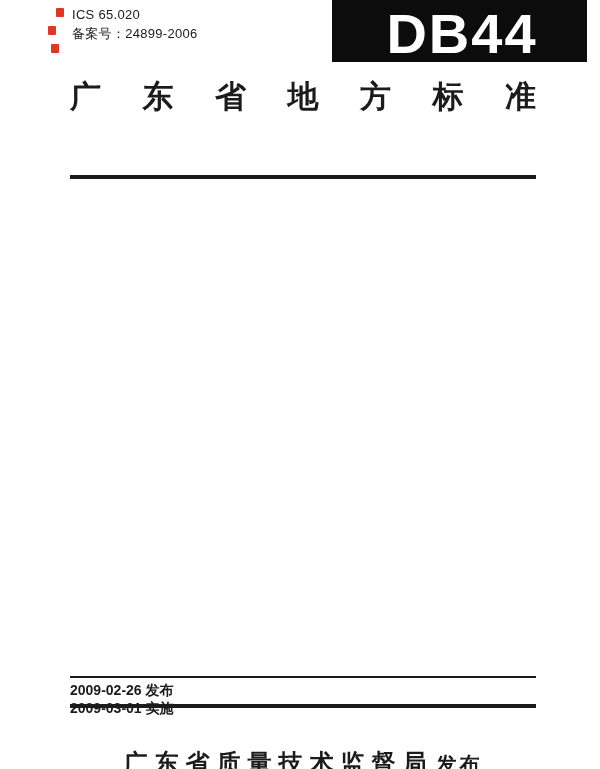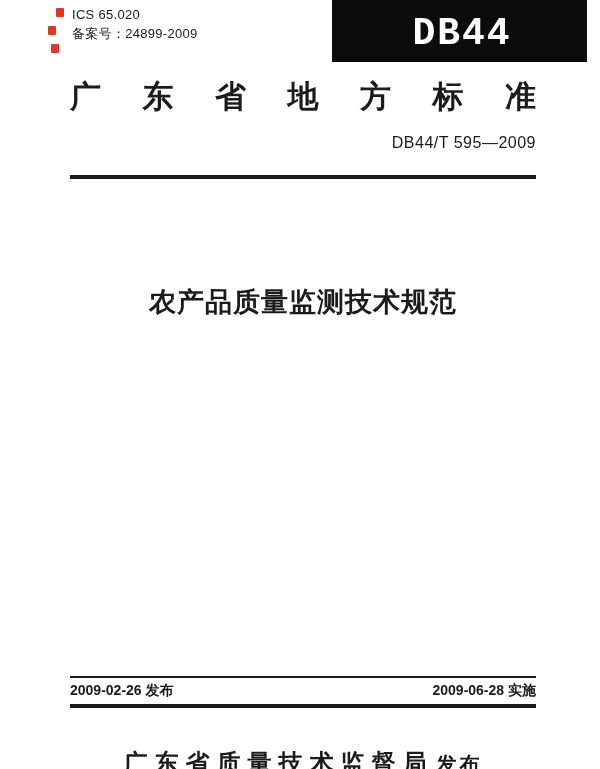--- a/index.html
+++ b/index.html
@@ -12,84 +12,82 @@
   .red-mark{position:absolute;width:8px;height:9px;background:var(--mark_red,#d33);border-radius:1px;}
   .mark1{left:56px;top:8px}
   .mark2{left:48px;top:26px}
   .mark3{left:51px;top:44px}
   
   .badge{
     position:absolute;top:0;left:332px;width:266px;height:62px;
     background:var(--badge_bg,#000);display:flex;align-items:center;justify-content:center;
   }
   .badge .badge-text{
-    color:var(--badge_text,#fff);font-family:Liberation Mono, monospace;
-    font-weight:bold;font-size:38px;letter-spacing:2px;padding:6px 30px 0 0;line-height:1;margin-left:24px;
+    color:var(--badge_text,#fff);font-family:Liberation Sans, sans-serif;
+    font-weight:bold;font-size:56px;letter-spacing:2px;padding:6px 30px 0 0;line-height:1;margin-left:24px;
   }
   
   .province{
     position:absolute;left:70px;top:79px;width:466px;display:flex;justify-content:space-between;
     font-size:31px;font-weight:bold;line-height:36px;
   }
   
   .code{position:absolute;left:70px;top:133px;width:466px;text-align:right;font-size:16px;letter-spacing:.5px;line-height:20px;}
   
   .rule{position:absolute;left:70px;width:466px;background:var(--ink,#1b1b1b);}
   .rule-top{top:175px;height:4px;}
   .rule-thin{top:676px;height:2px;}
   .rule-bottom{top:704px;height:4px;}
   
   .title-zh{position:absolute;left:70px;top:286px;width:466px;text-align:center;font-size:27px;font-weight:bold;letter-spacing:1px;line-height:32px;}
   .title-en{position:absolute;left:40px;top:342px;width:520px;text-align:center;font-family:"Liberation Serif","DejaVu Serif",serif;font-size:14.5px;line-height:19px;}
   
-  .dates{position:absolute;left:70px;top:681px;width:466px;display:flex;justify-content:space-between;font-size:14px;font-weight:600;line-height:18px;}
+  .dates{position:absolute;left:70px;top:681px;width:466px;display:flex;justify-content:space-between;font-size:14px;font-weight:600;line-height:18px;flex-direction:column;}
   
   .footer{position:absolute;left:70px;top:716px;width:466px;display:flex;justify-content:center;align-items:baseline;white-space:nowrap;margin-top:32px;}
   .publisher{font-size:24px;font-weight:bold;letter-spacing:7px;margin-right:-7px;line-height:30px;}
   .suffix{font-size:20px;font-weight:bold;letter-spacing:3px;margin-left:10px;}
 </style>
 </head>
 <body>
 
 <div class="page">
 
   <span class="red-mark mark1"></span>
   <span class="red-mark mark2"></span>
   <span class="red-mark mark3"></span>
 
   <div class="meta">
     <div>ICS 65.020</div>
-    <div>备案号：24899-2009</div>
+    <div>备案号：24899-2006</div>
   </div>
 
   <div class="badge">
     <span class="badge-text">DB44</span>
   </div>
 
   <div class="province">
       <span>广</span>
       <span>东</span>
       <span>省</span>
       <span>地</span>
       <span>方</span>
       <span>标</span>
       <span>准</span>
     </div>
 
-  <div class="code">DB44/T 595—2009</div>
 
   <div class="rule rule-top"></div>
 
-  <div class="title-zh">农产品质量监测技术规范</div>
 
   <div class="rule rule-thin"></div>
 
   <div class="dates">
     <span>2009-02-26 发布</span>
-    <span>2009-06-28 实施</span>
+    <span>2009-03-01 实施</span>
   </div>
 
   <div class="rule rule-bottom"></div>
 
   <div class="footer">
     <span class="publisher">广东省质量技术监督局</span>
     <span class="suffix">发布</span>
   </div>
 
 </div>

